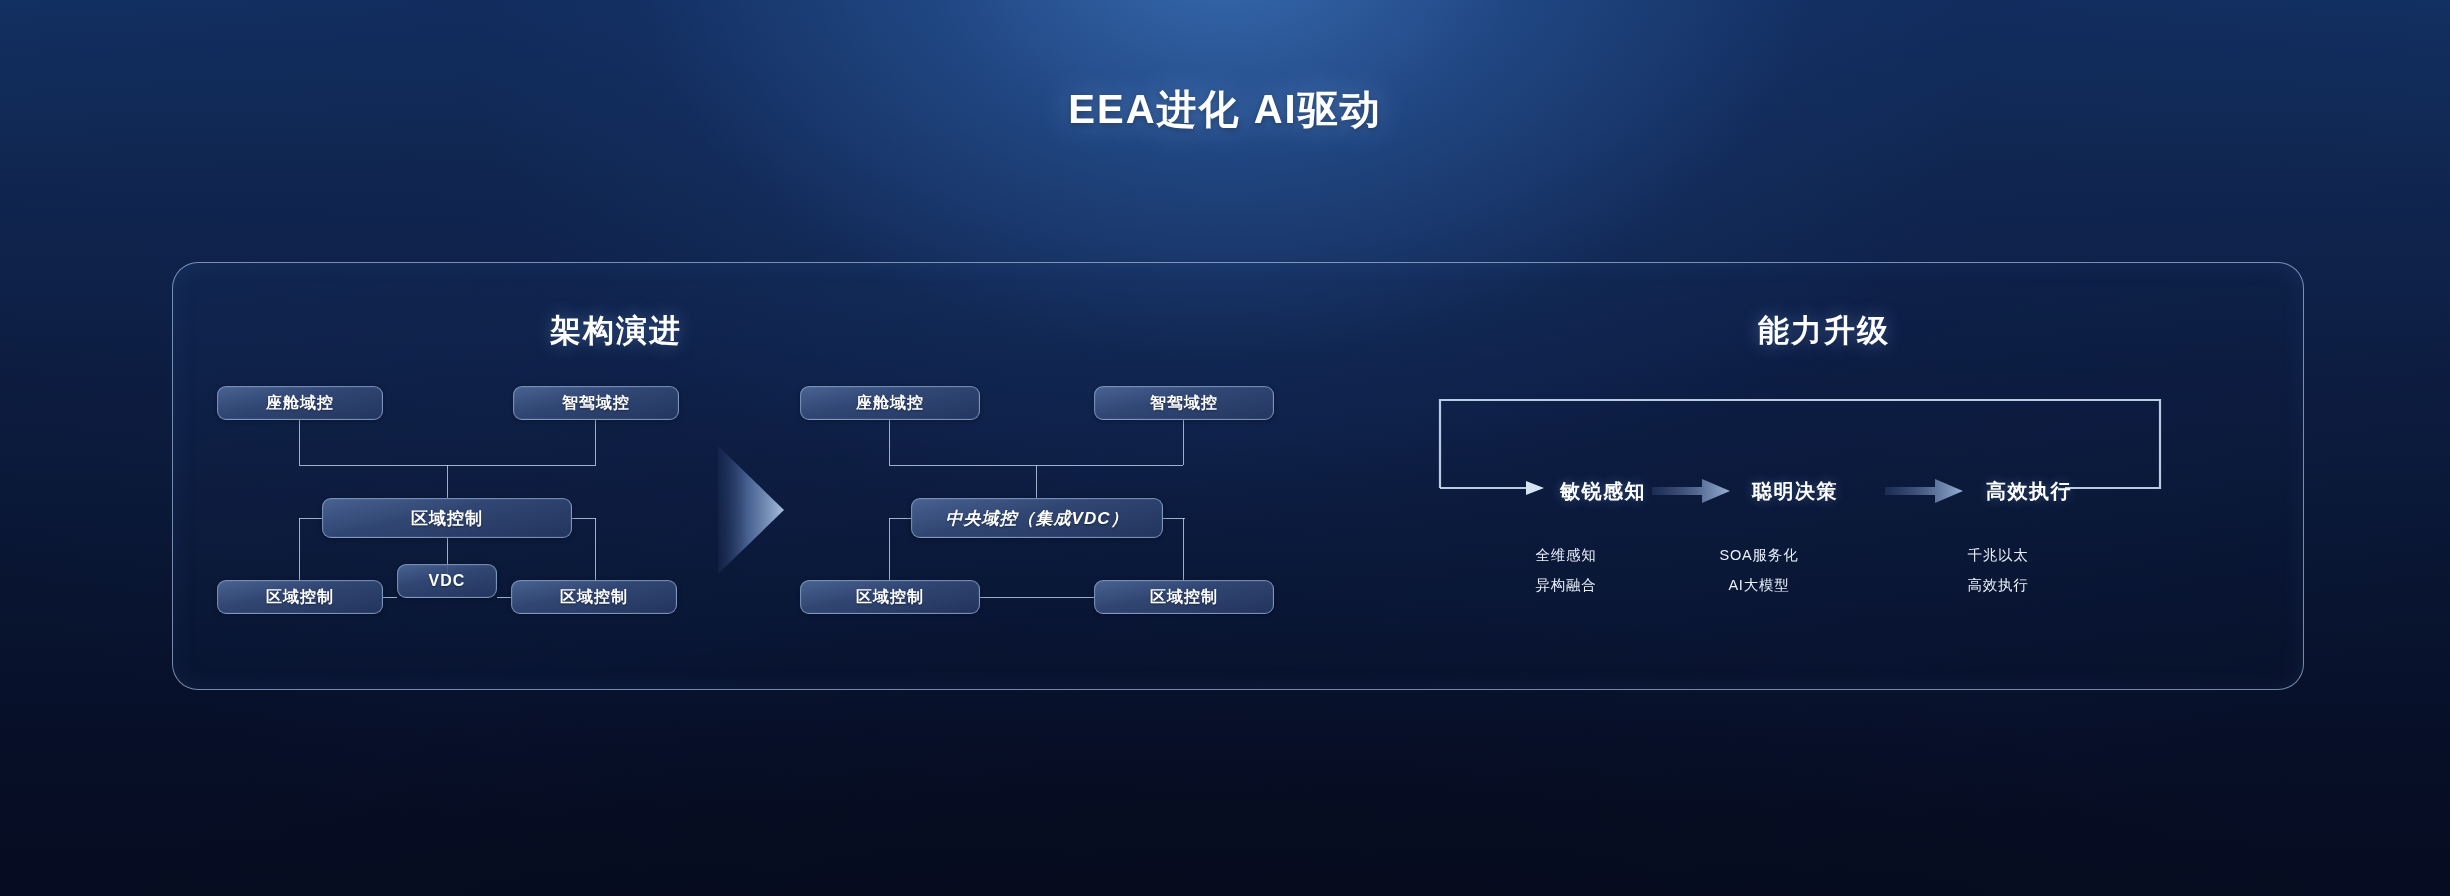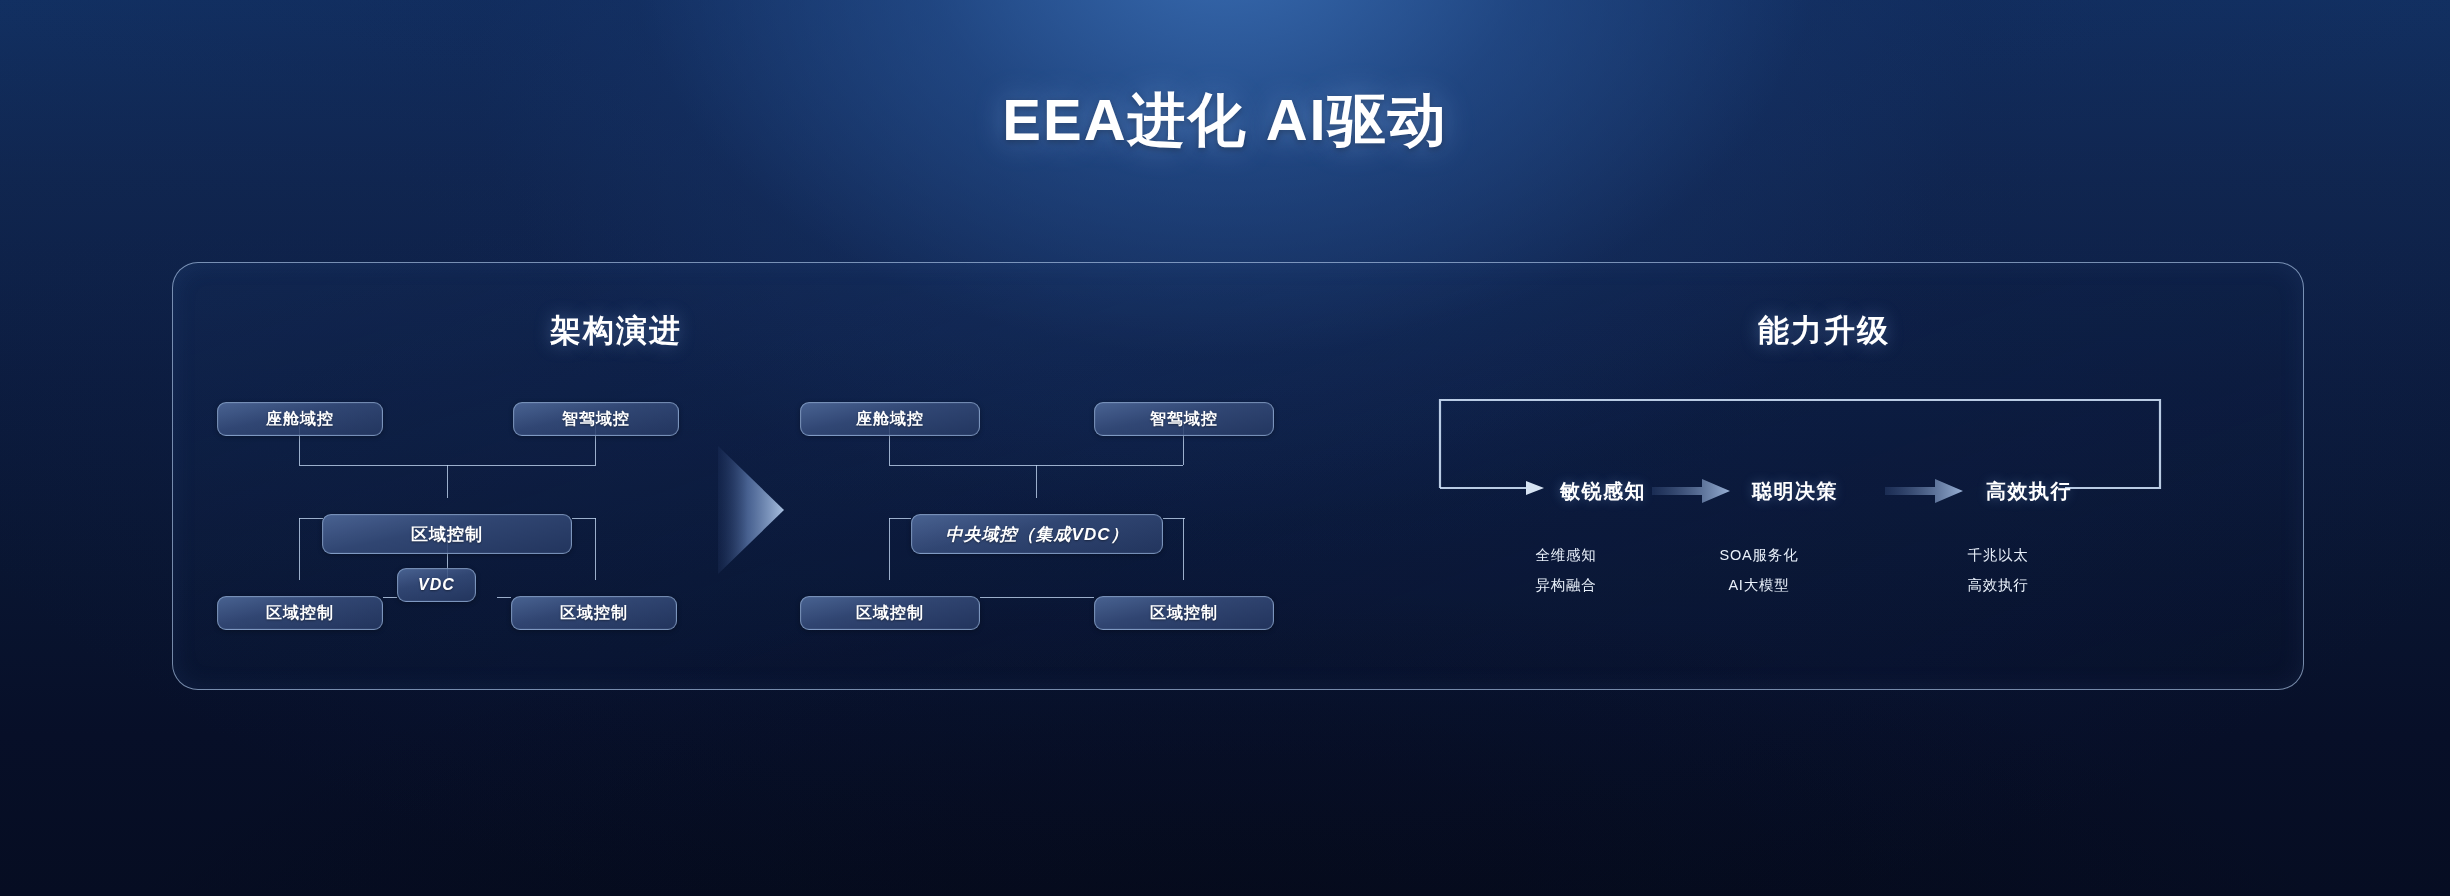--- a/index.html
+++ b/index.html
@@ -24,21 +24,21 @@
     content:"";
     position:absolute; inset:0;
     background:radial-gradient(ellipse 1700px 700px at 50% 120%, rgba(4,8,22,0.85) 0%, rgba(4,8,22,0) 70%);
     pointer-events:none;
   }
 
   
   #title {
     position:absolute; top:82px; left:0; width:100%;
     text-align:center;
-    font-size:58px; font-weight:700; letter-spacing:2px;
+    font-size:40px; font-weight:700; letter-spacing:2px;
     color:#ffffff;
     text-shadow:0 0 30px rgba(150,195,255,0.45), 0 2px 6px rgba(0,0,0,0.35);
     z-index:5;
   }
 
   
   #panel {
     position:absolute;
     left:172px; top:262px;
     width:2132px; height:428px;
@@ -68,21 +68,20 @@
     display:flex; align-items:center; justify-content:center;
     border:1px solid rgba(170,198,235,0.58);
     border-radius:9px;
     background:linear-gradient(168deg, rgba(78,104,152,0.92) 0%, rgba(54,76,122,0.88) 42%, rgba(38,57,99,0.88) 100%);
     color:#ffffff;
     font-size:16px; font-weight:700; letter-spacing:1px;
     white-space:nowrap;
     box-shadow:0 1px 5px rgba(0,0,0,0.30), 0 0 0 0.5px rgba(200,222,252,0.12) inset;
     text-shadow:0 1px 2px rgba(0,0,0,0.40);
     z-index:6;
-    margin-top:16px;
   }
   .node.wide  { font-size:17px; }
   .node.small { font-size:16px; }
 
   
   .line {
     position:absolute;
     background:rgba(196,216,244,0.78);
     z-index:4;
   }
@@ -150,21 +149,21 @@
 
   <div class="node wide" style="left:322px; top:498px; width:250px; height:40px;">区域控制</div>
 
   <div class="line h" style="left:299px; top:518px; width:24px;"></div>
   <div class="line h" style="left:572px; top:518px; width:24px;"></div>
   <div class="line v" style="left:299px; top:518px; height:62px;"></div>
   <div class="line v" style="left:595px; top:518px; height:62px;"></div>
   <div class="line v" style="left:447px; top:538px; height:42px;"></div>
 
   <div class="node small" style="left:217px; top:580px; width:166px; height:34px;">区域控制</div>
-  <div class="node small" style="left:397px; top:552px; width:79px; height:34px;font-style:italic;">VDC</div>
+  <div class="node small" style="left:397px; top:564px; width:100px; height:34px;">VDC</div>
   <div class="node small" style="left:511px; top:580px; width:166px; height:34px;">区域控制</div>
 
   <div class="line h" style="left:383px; top:597px; width:14px;"></div>
   <div class="line h" style="left:497px; top:597px; width:14px;"></div>
 
   <svg id="evo-arrow" viewBox="0 0 66 128">
     <defs>
       <linearGradient id="evoGrad" x1="0" y1="0" x2="1" y2="0">
         <stop offset="0%" stop-color="#2a3f6e" stop-opacity="0.20"></stop>
         <stop offset="45%" stop-color="#5f7cb0" stop-opacity="0.72"></stop>

